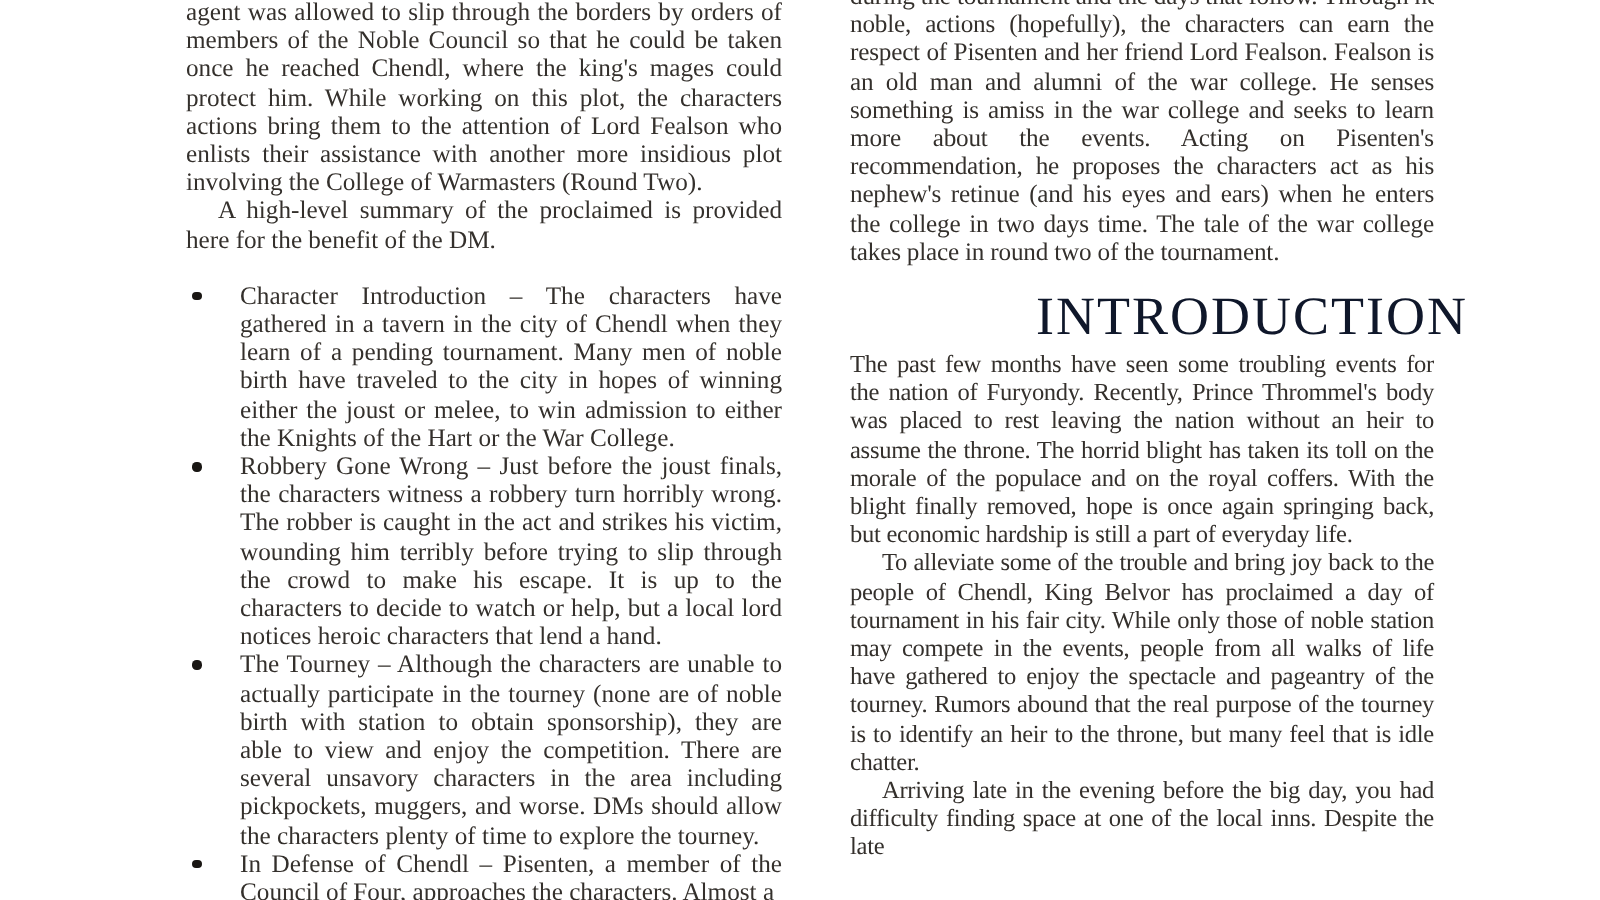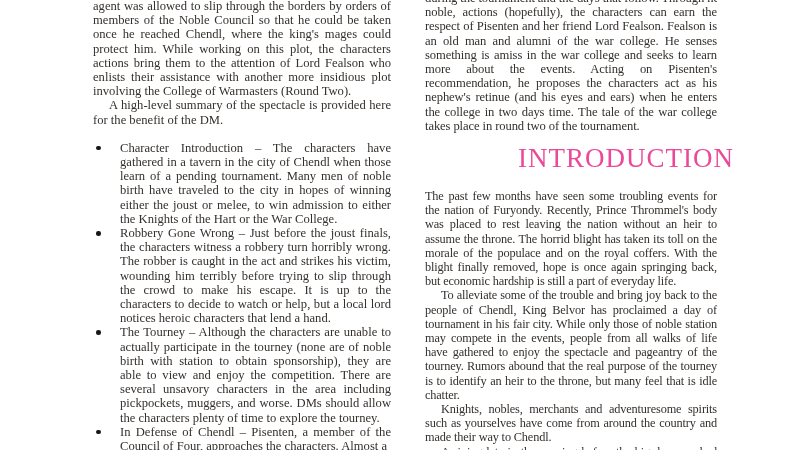--- a/index.html
+++ b/index.html
@@ -47,43 +47,43 @@
     white-space: nowrap;
     overflow: hidden;
   }
 
   h1.intro-heading {
     font-family: "Liberation Serif", serif;
     font-weight: 400;
     font-size: 27px;
     line-height: 30px;
     letter-spacing: 1px;
-    color: #ec4899;
+    color: #0f172a;
     text-align: right;
-    margin: 10px -17px 16px 0;
+    margin: 10px -17px 2px 0;
   }
 
   .read-aloud {
     font-size: 12.3px;
     letter-spacing: -0.15px;
   }
 </style>
 </head>
 <body>
 
 <div class="page">
 
   <div class="col col-left">
     <p>agent was allowed to slip through the borders by orders of members of the Noble Council so that he could be taken once he reached Chendl, where the king's mages could protect him. While working on this plot, the characters actions bring them to the attention of Lord Fealson who enlists their assistance with another more insidious plot involving the College of Warmasters (Round Two).</p>
-    <p class="indent">A high-level summary of the spectacle is provided here for the benefit of the DM.</p>
+    <p class="indent">A high-level summary of the proclaimed is provided here for the benefit of the DM.</p>
 
     <ul class="summary">
       <li>
         <span class="dot"></span>
-        <span>Character Introduction – The characters have gathered in a tavern in the city of Chendl when those learn of a pending tournament. Many men of noble birth have traveled to the city in hopes of winning either the joust or melee, to win admission to either the Knights of the Hart or the War College.</span>
+        <span>Character Introduction – The characters have gathered in a tavern in the city of Chendl when they learn of a pending tournament. Many men of noble birth have traveled to the city in hopes of winning either the joust or melee, to win admission to either the Knights of the Hart or the War College.</span>
       </li>
       <li>
         <span class="dot"></span>
         <span>Robbery Gone Wrong – Just before the joust finals, the characters witness a robbery turn horribly wrong. The robber is caught in the act and strikes his victim, wounding him terribly before trying to slip through the crowd to make his escape. It is up to the characters to decide to watch or help, but a local lord notices heroic characters that lend a hand.</span>
       </li>
       <li>
         <span class="dot"></span>
         <span>The Tourney – Although the characters are unable to actually participate in the tourney (none are of noble birth with station to obtain sponsorship), they are able to view and enjoy the competition. There are several unsavory characters in the area including pickpockets, muggers, and worse. DMs should allow the characters plenty of time to explore the tourney.</span>
       </li>
       <li>
@@ -94,17 +94,16 @@
   </div>
 
   <div class="col col-right">
     <p class="clipped-line">during the tournament and the days that follow. Through heroic and</p>
     <p>noble, actions (hopefully), the characters can earn the respect of Pisenten and her friend Lord Fealson. Fealson is an old man and alumni of the war college. He senses something is amiss in the war college and seeks to learn more about the events. Acting on Pisenten's recommendation, he proposes the characters act as his nephew's retinue (and his eyes and ears) when he enters the college in two days time. The tale of the war college takes place in round two of the tournament.</p>
 
     <h1 class="intro-heading">INTRODUCTION</h1>
 
     <p class="read-aloud">The past few months have seen some troubling events for the nation of Furyondy. Recently, Prince Thrommel's body was placed to rest leaving the nation without an heir to assume the throne. The horrid blight has taken its toll on the morale of the populace and on the royal coffers. With the blight finally removed, hope is once again springing back, but economic hardship is still a part of everyday life.</p>
     <p class="read-aloud indent">To alleviate some of the trouble and bring joy back to the people of Chendl, King Belvor has proclaimed a day of tournament in his fair city. While only those of noble station may compete in the events, people from all walks of life have gathered to enjoy the spectacle and pageantry of the tourney. Rumors abound that the real purpose of the tourney is to identify an heir to the throne, but many feel that is idle chatter.</p>
-    <p class="read-aloud indent">Knights, nobles, merchants and adventuresome spirits such as yourselves have come from around the country and made their way to Chendl.</p>
     <p class="read-aloud indent">Arriving late in the evening before the big day, you had difficulty finding space at one of the local inns. Despite the late</p>
   </div>
 
 </div>
 
 </body></html>

